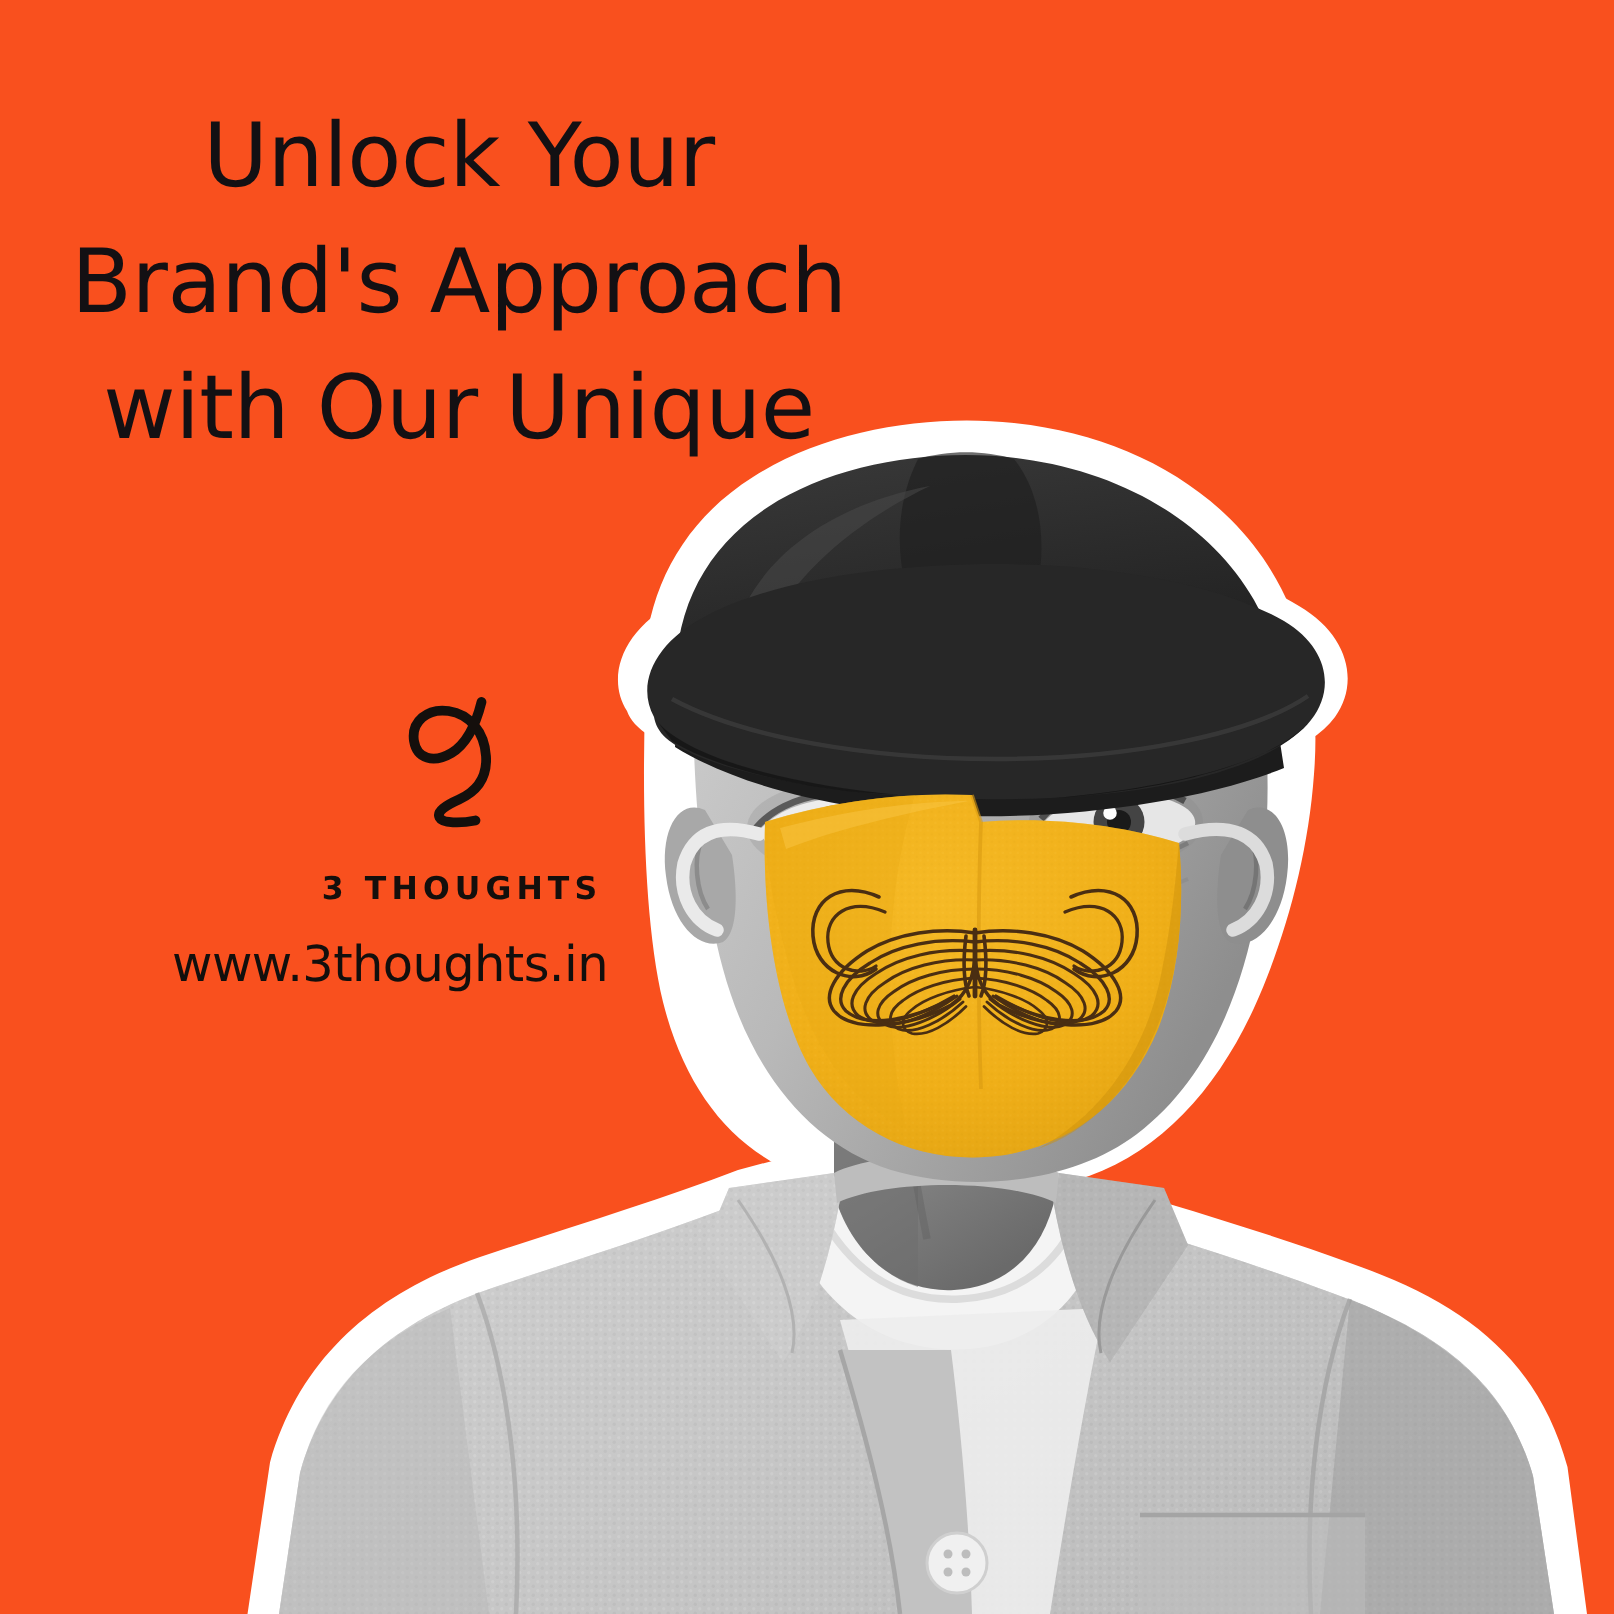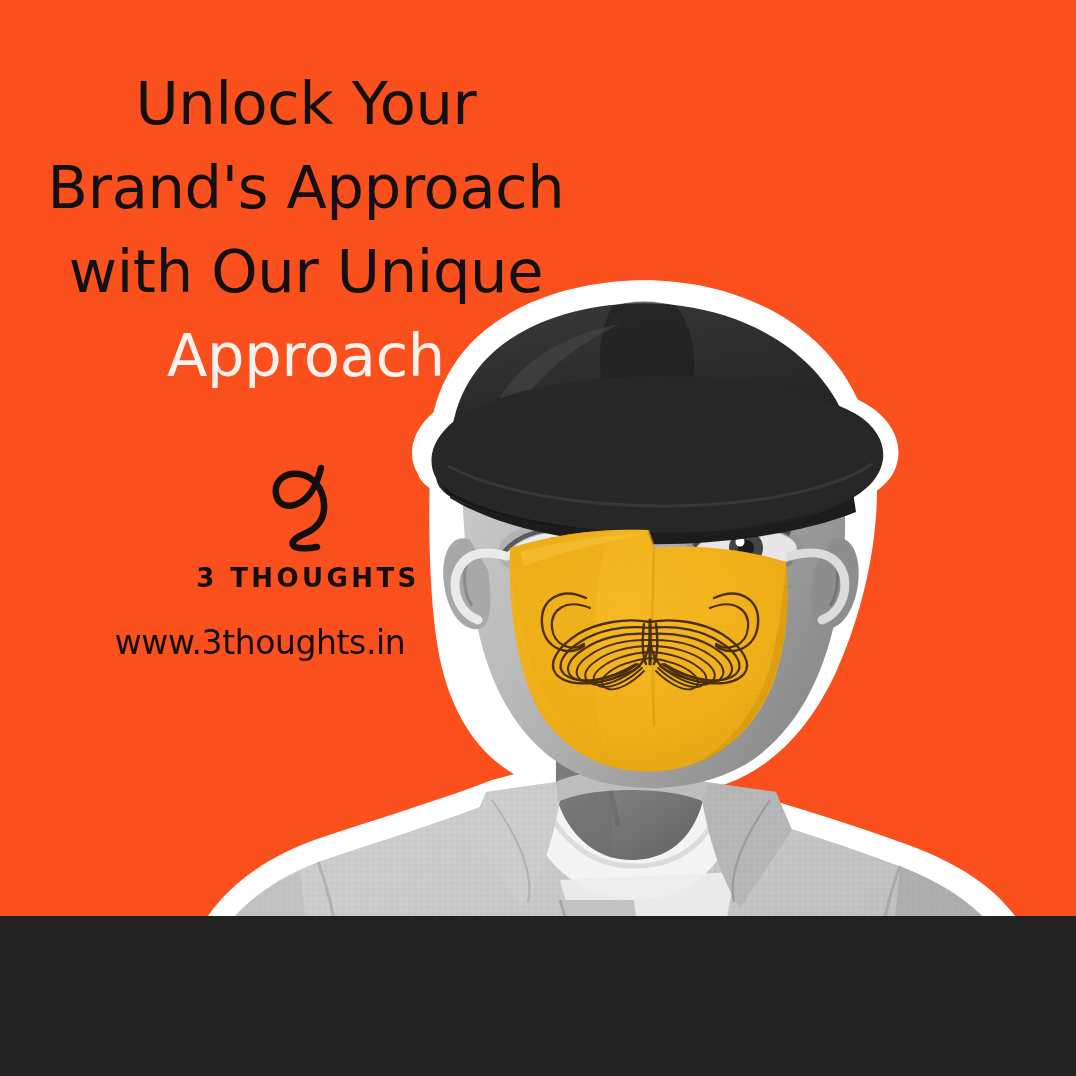--- a/index.html
+++ b/index.html
@@ -4,21 +4,21 @@
 <title>3 Thoughts Social Post</title>
 <style>
   html, body {
     margin: 0;
     padding: 0;
     background: #222;
   }
   #poster {
     position: relative;
     width: 1076px;
-    height: 916px;
+    height: 1076px;
     overflow: hidden;
     background: #F9501E;
     font-family: "DejaVu Sans", "Liberation Sans", sans-serif;
     -webkit-font-smoothing: antialiased;
   }
 
   
   #headline {
     position: absolute;
     left: 0;
@@ -44,22 +44,22 @@
     position: absolute;
     left: 188px;
     top: 462px;
     width: 240px;
     text-align: center;
     z-index: 40;
   }
   #logo-mark { display: block; margin: 0 auto; }
   #logo-wordmark {
     display: block;
-    margin-top: 9px;
-    font-size: 26px;
+    margin-top: 26px;
+    font-size: 21px;
     font-weight: 700;
     letter-spacing: 3.4px;
     color: #140F0C;
     font-family: "DejaVu Sans", "Liberation Sans", sans-serif;
   }
 
   
   #site-url {
     position: absolute;
     left: 0;
@@ -388,21 +388,20 @@
           <path d="M 656 624 C 658 640, 658 654, 654 664" stroke-width="2.4"></path>
         </g>
       </g>
     </svg>
   </div>
 
   <div id="headline">
     <span class="hl-line" style="color: rgb(19, 16, 19);">Unlock Your</span>
     <span class="hl-line" style="color: rgb(19, 16, 19);">Brand's Approach</span>
     <span class="hl-line" style="color: rgb(19, 16, 19);">with Our Unique</span>
-    <span class="hl-line accent" style="color: rgb(247, 242, 238);">Approach</span>
   </div>
 
   <div id="logo-lockup">
     <svg id="logo-mark" width="78" height="92" viewBox="0 0 78 92">
       <path d="M 52 6
                C 48 22, 42 34, 32 40
                C 20 47, 9 44, 7 32
                C 5 19, 16 10, 30 12
                C 44 14, 54 26, 55 42
                C 56 57, 48 66, 37 71

